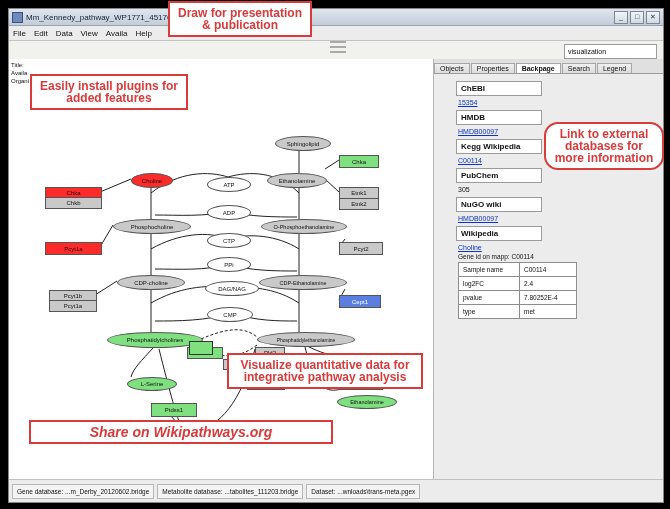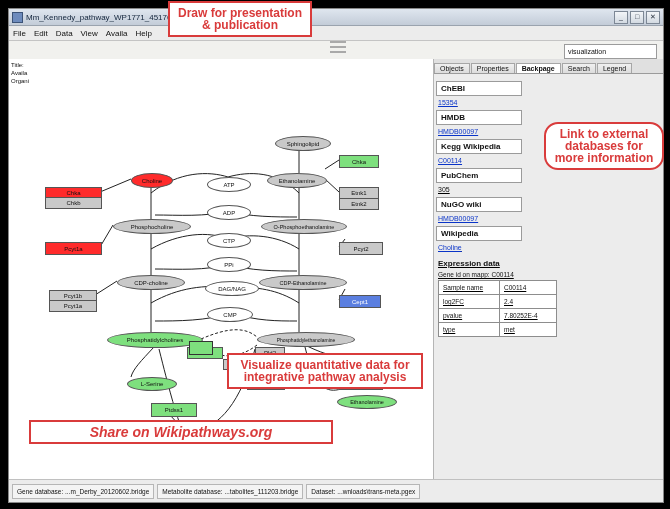--- a/index.html
+++ b/index.html
@@ -34,21 +34,21 @@
   .red{background:#ff2b2b;}
   .blue{background:#5b7fe0;}
   .gray{background:#c9c9c9;}
   .white{background:#fff;}
   svg.edges{position:absolute;left:0;top:0;width:424px;height:421px;}
   
   .rightpanel{flex:1;background:#ececec;position:relative;}
   .tabs{display:flex;height:14px;align-items:flex-end;font-size:7px;border-bottom:1px solid #9b9b9b;background:#e0e0e0;}
   .tab{padding:1px 5px;border:1px solid #a6a6a6;border-bottom:none;background:linear-gradient(#f0f0f0,#dcdcdc);margin-right:1px;color:#111;}
   .tab.active{background:#fff;font-weight:bold;}
-  .panelbody{position:absolute;top:14px;left:0;right:0;bottom:0;overflow:hidden;padding:4px 2px;text-decoration:underline;}
+  .panelbody{position:absolute;top:14px;left:0;right:0;bottom:0;overflow:hidden;padding:4px 22px;}
   .secthead{background:#ffffff;border:1px solid #9b9b9b;font-size:8px;font-weight:bold;padding:2px 4px;margin-top:4px;color:#111;display:inline-block;min-width:76px;}
   .link{color:#0a34c8;text-decoration:underline;font-size:7px;display:block;margin:3px 0 0 2px;}
   .plain{color:#111;font-size:7px;margin:3px 0 0 2px;}
   .exprhead{font-size:8px;font-weight:bold;color:#111;margin:8px 0 3px 2px;}
   .gid{font-size:6.5px;color:#111;margin:2px 0 2px 2px;}
   table.expr{border-collapse:collapse;font-size:6.5px;margin-left:2px;}
   table.expr td{border:1px solid #8d8d8d;padding:1px 4px;background:#fff;color:#111;height:11px;}
   table.expr td.k{width:52px;}
   table.expr td.v{width:48px;}
   
@@ -225,21 +225,20 @@
 
         <div class="secthead">PubChem</div>
         <div class="plain">305</div>
 
         <div class="secthead">NuGO wiki</div>
         <a class="link">HMDB00097</a>
 
         <div class="secthead">Wikipedia</div>
         <a class="link">Choline</a>
 
-        <div class="exprhead">Expression data</div>
         <div class="gid">Gene id on mapp: C00114</div>
 
         <table class="expr">
           <tbody>
               <tr>
             <td class="k">Sample name</td>
             <td class="v">C00114</td>
           </tr>
           <tr>
             <td class="k">log2FC</td>
@@ -260,19 +259,21 @@
   </div>
 
   <div class="statusbar">
     <span class="statuscell">Gene database: ...m_Derby_20120602.bridge</span>
     <span class="statuscell">Metabolite database: ...tabolites_111203.bridge</span>
     <span class="statuscell">Dataset: ...wnloads\trans-meta.pgex</span>
   </div>
 
   <div class="callout" style="left: 159px; top: -8px; width: 128px; white-space: pre-line;">Draw for presentation
 &amp; publication</div>
+  <div class="callout" style="left: 21px; top: 65px; width: 142px; white-space: pre-line;">Easily install plugins for
+added features</div>
   <div class="callout" style="left: 535px; top: 113px; width: 104px; white-space: pre-line; border-radius: 14px;">Link  to external
 databases  for
 more information</div>
   <div class="callout big" style="left: 20px; top: 411px; width: 288px; white-space: pre-line;">Share on Wikipathways.org</div>
   <div class="callout" style="left: 218px; top: 344px; width: 180px; white-space: pre-line;">Visualize quantitative data  for
 integrative pathway analysis</div>
 </div>
 
 </body></html>

